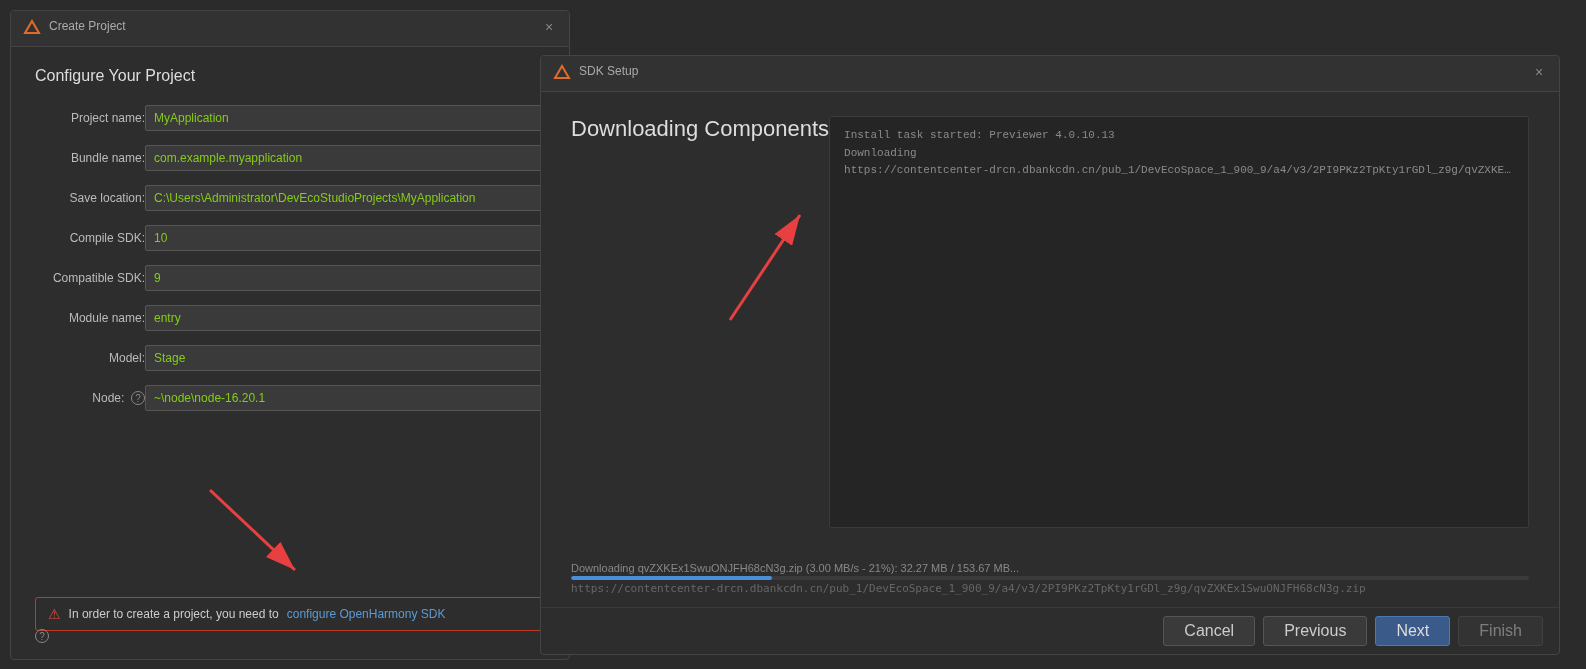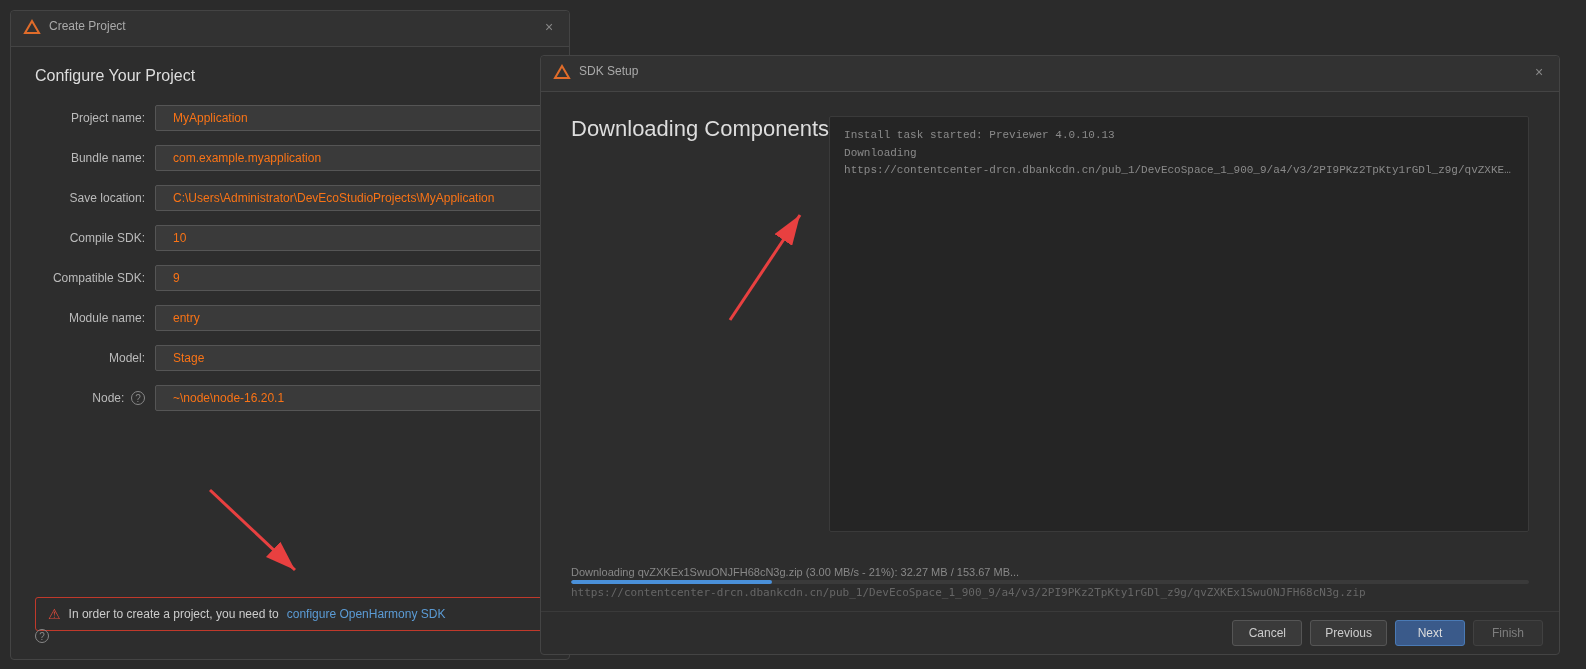--- a/index.html
+++ b/index.html
@@ -73,37 +73,36 @@
       font-size: 16px;
       color: #ddd;
       font-weight: 500;
       margin-bottom: 20px;
     }
 
     .form-row {
       display: flex;
       align-items: center;
       margin-bottom: 14px;
-      gap: 10px;
     }
 
     .form-label {
       width: 110px;
       color: #bbb;
       font-size: 12px;
       text-align: right;
       flex-shrink: 0;
     }
 
     .form-input {
       flex: 1;
       background: #3a3a3a;
       border: 1px solid #555;
-      color: #f97316;
-      padding: 4px 17px;
+      color: #84cc16;
+      padding: 4px 8px;
       font-size: 12px;
       border-radius: 2px;
       height: 26px;
     }
 
     .device-row {
       display: flex;
       align-items: center;
       gap: 14px;
     }
@@ -254,22 +253,22 @@
 
     .sdk-action-bar {
       padding: 8px 16px;
       display: flex;
       justify-content: flex-end;
       gap: 8px;
       border-top: 1px solid #3a3a3a;
     }
 
     .action-btn {
-      padding: 5px 14px;
-      font-size: 12px;
+      padding: 5px 20px;
+      font-size: 16px;
       border-radius: 3px;
       cursor: pointer;
       border: 1px solid #555;
       background: #3a3a3a;
       color: #ccc;
       min-width: 70px;
     }
     .action-btn.primary { background: #3a5a8a; border-color: #4a7ab5; color: #ddd; }
     .action-btn:disabled { opacity: 0.5; cursor: default; }
 

